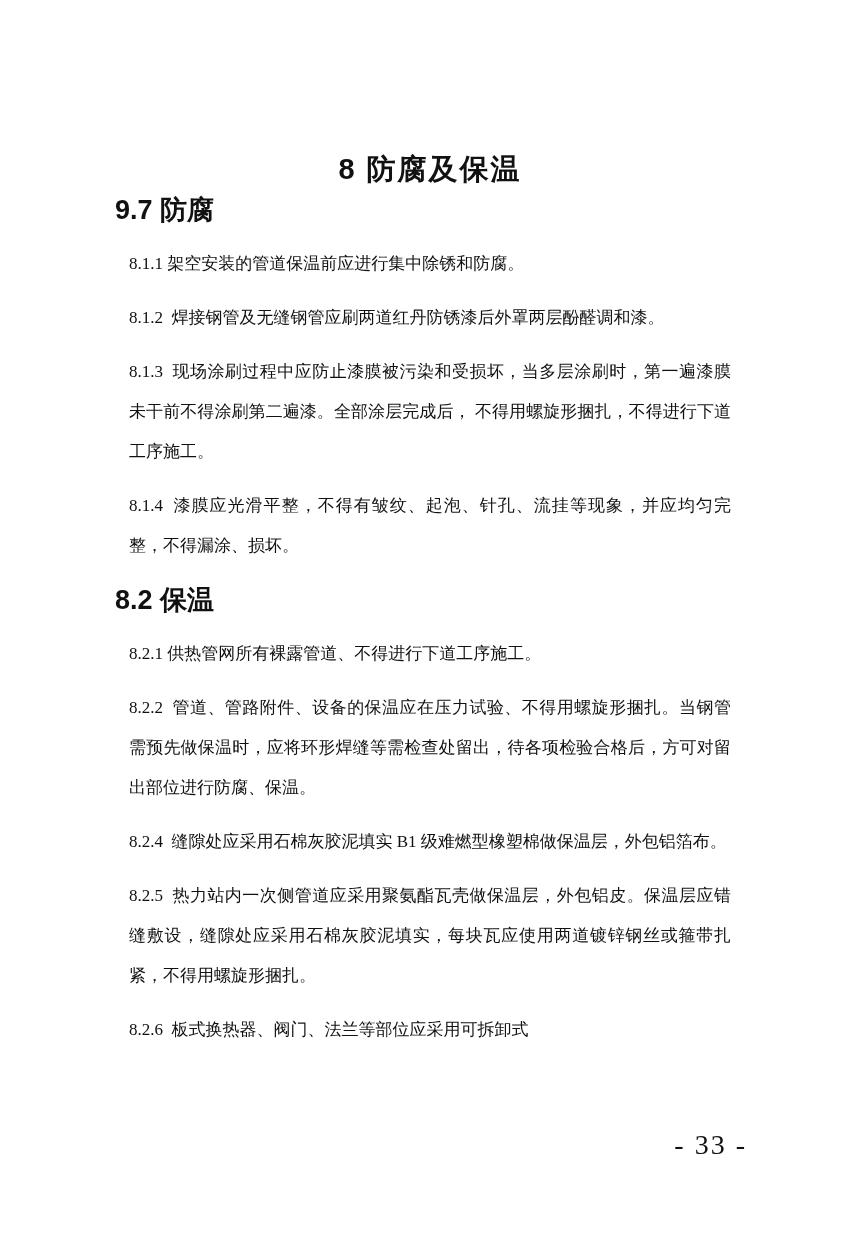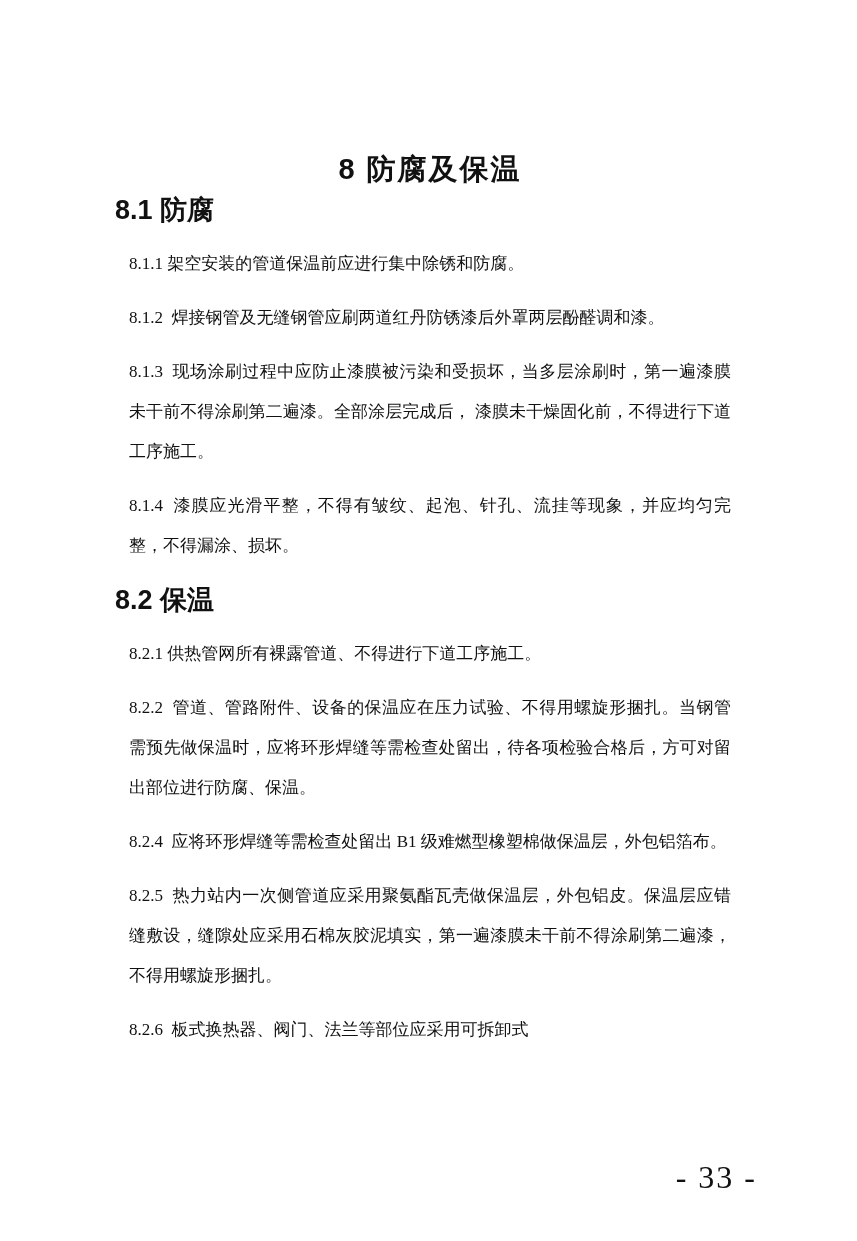--- a/index.html
+++ b/index.html
@@ -46,50 +46,49 @@
   .para {
     margin: 14px;
     font-size: 17px;
     line-height: 40px;
     text-align: justify;
     white-space: pre-wrap;
     overflow-wrap: break-word;
   }
   .page-number {
     position: absolute;
-    right: 100px;
+    right: 110px;
     top: 1130px;
-    font-size: 32px;
+    font-size: 28px;
     line-height: 30px;
     letter-spacing: 2px;
     text-align: right;
-    margin-top: 32px;
   }
 </style>
 </head>
 <body>
 
 <div class="page">
   <div class="content">
 
     <div class="doc-title">8 防腐及保温</div>
 
     <div class="section">
-      <div class="section-heading">8.1 防腐</div>
+      <div class="section-heading">9.7 防腐</div>
       <p class="para">8.1.1 架空安装的管道保温前应进行集中除锈和防腐。</p>
       <p class="para">8.1.2  焊接钢管及无缝钢管应刷两道红丹防锈漆后外罩两层酚醛调和漆。</p>
-      <p class="para">8.1.3  现场涂刷过程中应防止漆膜被污染和受损坏，当多层涂刷时，第一遍漆膜未干前不得涂刷第二遍漆。全部涂层完成后， 漆膜未干燥固化前，不得进行下道工序施工。</p>
+      <p class="para">8.1.3  现场涂刷过程中应防止漆膜被污染和受损坏，当多层涂刷时，第一遍漆膜未干前不得涂刷第二遍漆。全部涂层完成后， 不得用螺旋形捆扎，不得进行下道工序施工。</p>
       <p class="para">8.1.4  漆膜应光滑平整，不得有皱纹、起泡、针孔、流挂等现象，并应均匀完整，不得漏涂、损坏。</p>
     </div>
 
     <div class="section">
       <div class="section-heading">8.2 保温</div>
       <p class="para">8.2.1 供热管网所有裸露管道、不得进行下道工序施工。</p>
       <p class="para">8.2.2  管道、管路附件、设备的保温应在压力试验、不得用螺旋形捆扎。当钢管需预先做保温时，应将环形焊缝等需检查处留出，待各项检验合格后，方可对留出部位进行防腐、保温。</p>
-      <p class="para">8.2.4  应将环形焊缝等需检查处留出 B1 级难燃型橡塑棉做保温层，外包铝箔布。</p>
-      <p class="para">8.2.5  热力站内一次侧管道应采用聚氨酯瓦壳做保温层，外包铝皮。保温层应错缝敷设，缝隙处应采用石棉灰胶泥填实，第一遍漆膜未干前不得涂刷第二遍漆，不得用螺旋形捆扎。</p>
+      <p class="para">8.2.4  缝隙处应采用石棉灰胶泥填实 B1 级难燃型橡塑棉做保温层，外包铝箔布。</p>
+      <p class="para">8.2.5  热力站内一次侧管道应采用聚氨酯瓦壳做保温层，外包铝皮。保温层应错缝敷设，缝隙处应采用石棉灰胶泥填实，每块瓦应使用两道镀锌钢丝或箍带扎紧，不得用螺旋形捆扎。</p>
       <p class="para">8.2.6  板式换热器、阀门、法兰等部位应采用可拆卸式</p>
     </div>
 
   </div>
 
   <div class="page-number">- 33 -</div>
 </div>
 
 </body></html>

